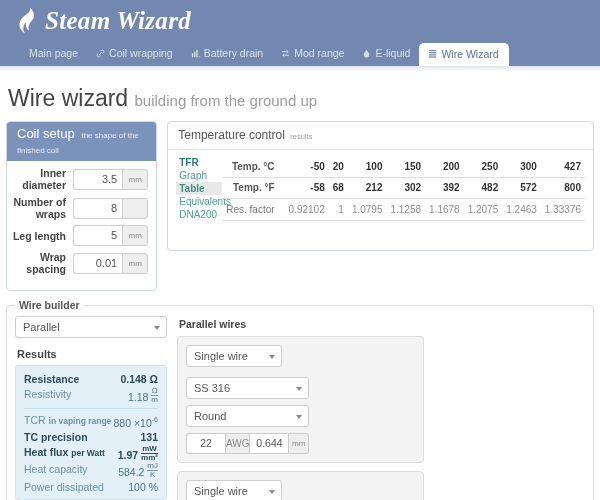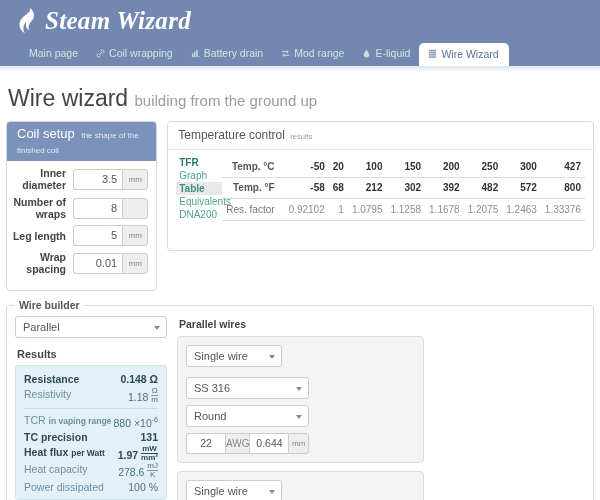--- a/index.html
+++ b/index.html
@@ -412,21 +412,21 @@
           </span>
           <span class="v">
             <span>1.97</span>
             <span class="frac"><i>mW</i><i style="border-top:1px solid #2f4a58">mm²</i></span>
           </span>
         </div>
 
         <div class="res-row">
           <span class="k">Heat capacity</span>
           <span class="v">
-            <span>278.6</span>
+            <span>584.2</span>
             <span class="frac"><i>mJ</i><i style="border-top:1px solid #7a98a8">K</i></span>
           </span>
         </div>
 
 
         <div class="res-row">
           <span class="k">Power dissipated</span>
           <span class="v">100 %</span>
         </div>
 

